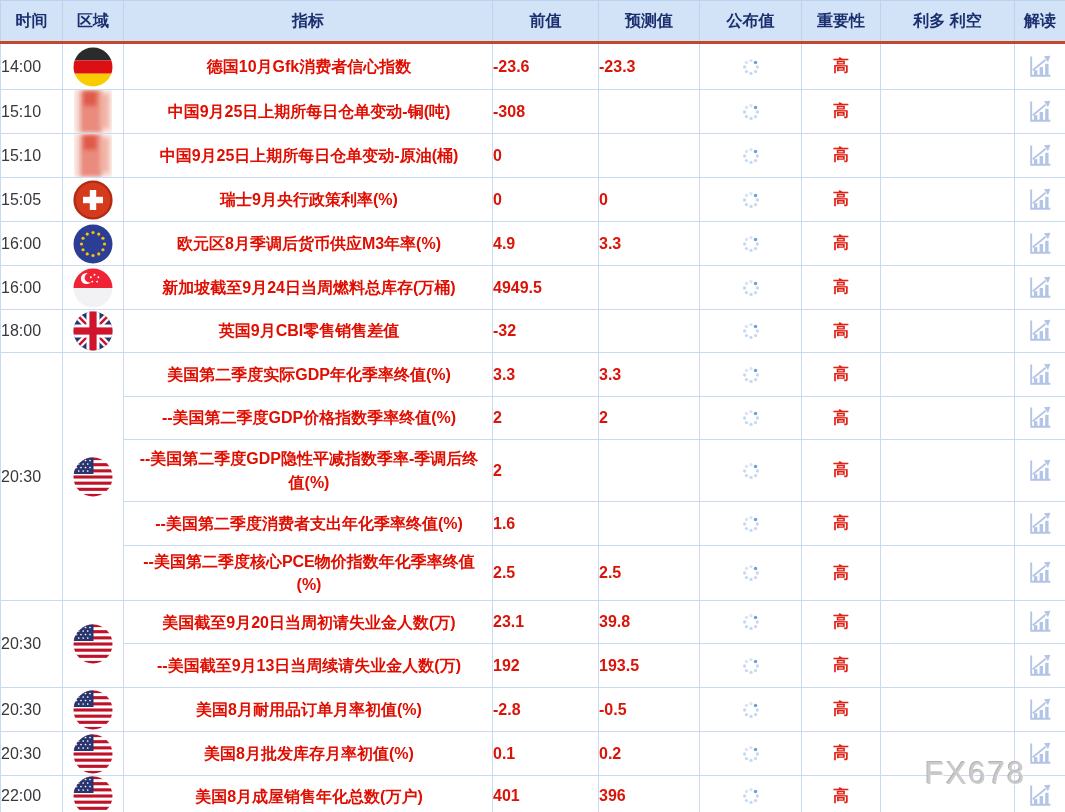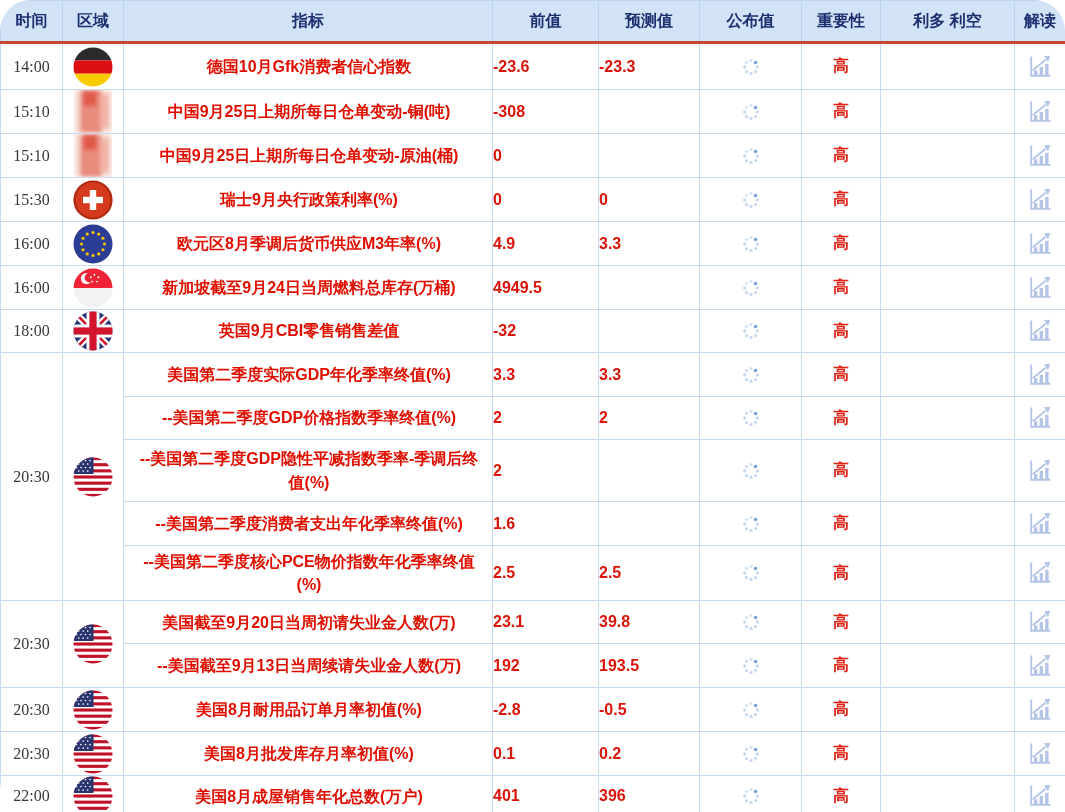--- a/index.html
+++ b/index.html
@@ -1,24 +1,24 @@
 <!DOCTYPE html>
 <html><head>
 <meta charset="utf-8">
 <style>
   html,body{margin:0;padding:0;background:#fff;}
   .page{position:relative;width:1065px;height:812px;overflow:hidden;background:#fff;
-        font-family:"Liberation Sans","DejaVu Sans",sans-serif;border-radius:31px;}
+        font-family:"Liberation Sans","DejaVu Sans",sans-serif;}
   table.cal{width:1065px;border-collapse:collapse;table-layout:fixed;border-top:1px solid #9db7dd;}
   td,th{border:1px solid #c7daf1;padding:0;vertical-align:middle;overflow:hidden;}
   thead th{background:#d2e3f8;color:#1b2f6e;font-size:16px;font-weight:bold;height:40px;
            border:1px solid #bcd2ee;border-bottom:3px solid #c5472e;}
   tbody tr{height:44px;background:#fff;}
   tr.h47{height:47px;} tr.h43{height:43px;} tr.h62{height:62px;} tr.h41{height:41px;}
-  .ct{color:#36383d;font-size:16px;text-align:center;font-family:Liberation Serif, serif;}
+  .ct{color:#36383d;font-size:16px;}
   .cf{text-align:center;}
   .ci{font-size:16px;font-weight:bold;color:#e00e00;text-align:center;padding:4px 10px 4px 12px;line-height:1.45;}
   .cv{font-size:16px;font-weight:bold;color:#da1408;text-align:left;}
   .cp{text-align:center;}
   .cm{font-size:16px;font-weight:bold;color:#e02316;text-align:center;}
   .cb{background:#fff;}
   .cr{text-align:center;cursor:pointer;}
   svg.flag{width:40px;height:40px;display:inline-block;vertical-align:middle;}
   svg.flag-cn{width:38px;height:43px;}
   svg.spin{width:22px;height:22px;display:inline-block;vertical-align:middle;}
@@ -239,21 +239,21 @@
         <td class="cp"><svg class="spin">
               <use href="#spinner"></use>
             </svg></td>
         <td class="cm">高</td>
         <td class="cb"></td>
         <td class="cr"><svg class="cico">
               <use href="#chart-ico"></use>
             </svg></td>
       </tr>
       <tr>
-        <td class="ct">15:30</td>
+        <td class="ct">15:05</td>
         <td class="cf"><svg class="flag">
               <use href="#flag-ch"></use>
             </svg></td>
         <td class="ci">瑞士9月央行政策利率(%)</td>
         <td class="cv">0</td>
         <td class="cv">0</td>
         <td class="cp"><svg class="spin">
               <use href="#spinner"></use>
             </svg></td>
         <td class="cm">高</td>
@@ -458,13 +458,14 @@
               <use href="#spinner"></use>
             </svg></td>
         <td class="cm">高</td>
         <td class="cb"></td>
         <td class="cr"><svg class="cico">
               <use href="#chart-ico"></use>
             </svg></td>
       </tr>
     </tbody>
   </table>
+  <div class="watermark">FX678</div>
 </div>
 
 </body></html>

